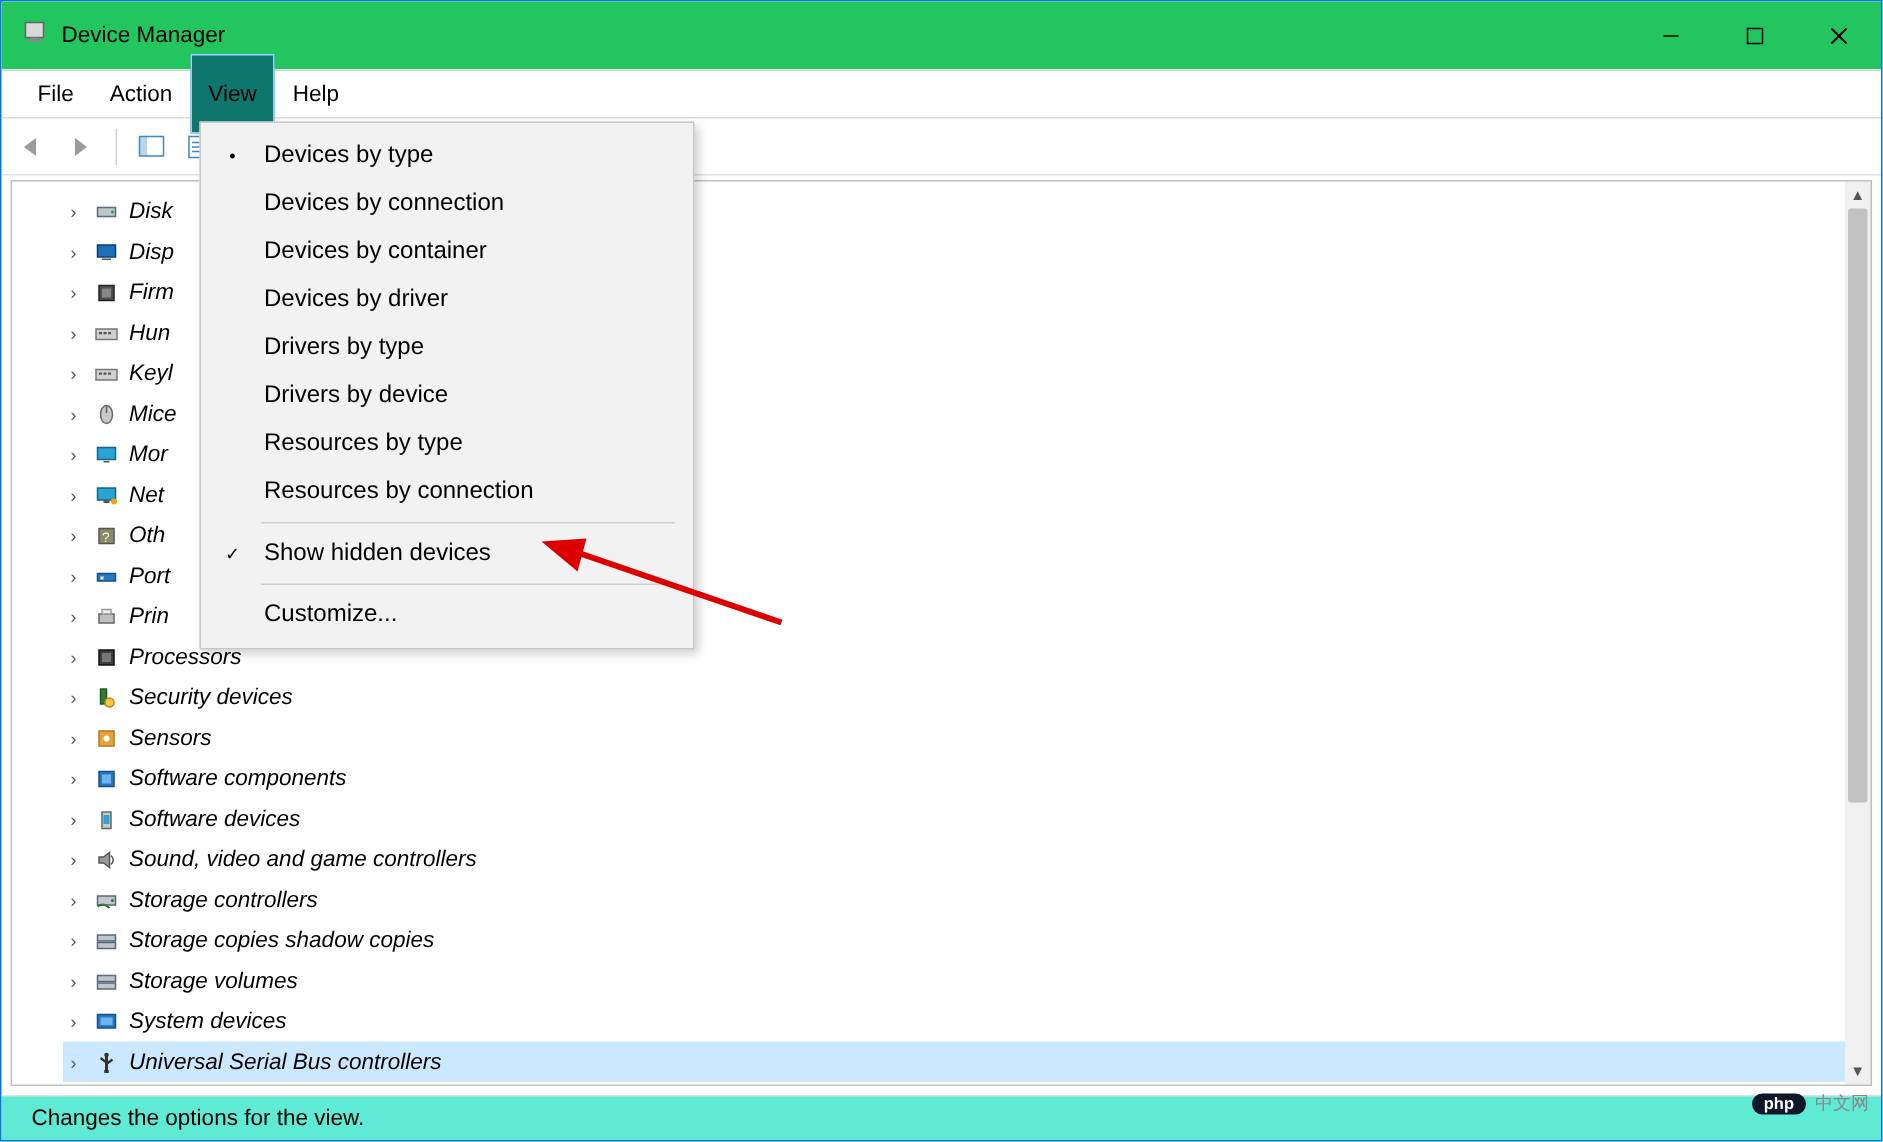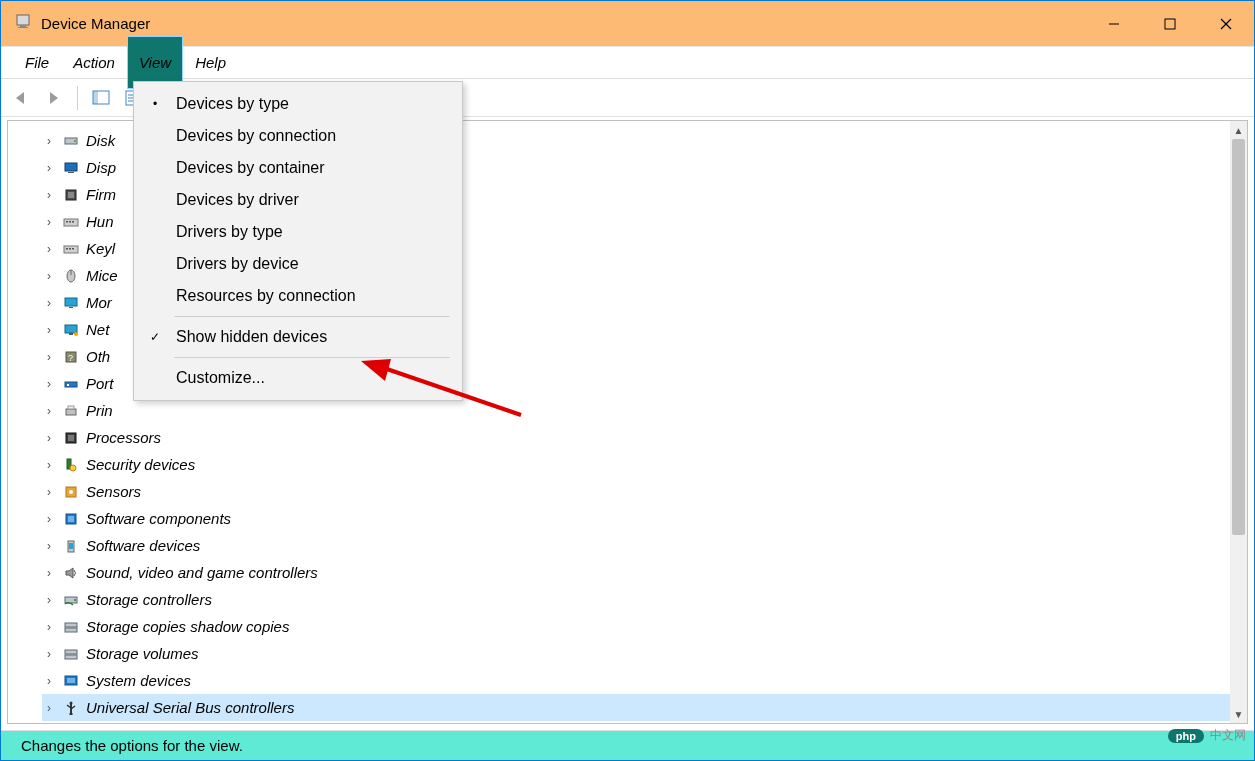--- a/index.html
+++ b/index.html
@@ -14,42 +14,41 @@
     overflow: hidden;
     position: relative;
     border: 1px solid #0078d4;
   }
   .titlebar {
     height: 46px;
     display: flex;
     align-items: center;
     justify-content: space-between;
     padding-left: 14px;
-    background: #fdba74;
+    background: #22c55e;
     border-bottom: 1px solid #e6e6e6;
   }
   .titlebar-left { display: flex; align-items: center; gap: 10px; }
   .title-text { font-size: 15px; }
   .window-controls { display: flex; }
   .wc-btn {
     width: 56px; height: 46px;
     display: flex; align-items: center; justify-content: center;
     font-size: 14px;
   }
   .wc-btn svg { width: 14px; height: 14px; }
 
   .menubar {
     height: 32px;
     display: flex;
     align-items: center;
     padding-left: 12px;
     border-bottom: 1px solid #dcdcdc;
     gap: 0;
     font-size: 15px;
-    font-style: italic;
   }
   .menu-item {
     padding: 4px 12px;
   }
   .menu-item.active { background: #0f766e; border: 1px solid #99d1ff; padding: 17px 11px; }
 
   .toolbar {
     height: 38px;
     display: flex;
     align-items: center;
@@ -155,21 +154,21 @@
   }
 
   .watermark {
     position: absolute;
     right: 8px; bottom: 16px;
     display: flex; align-items: center; gap: 6px;
     font-size: 12px; color: #888;
     z-index: 30;
   }
   .watermark .php-badge {
-    background: #0f766e;
+    background: #0f172a;
     color: #fff;
     border-radius: 10px;
     padding: 1px 8px;
     font-weight: bold;
     font-size: 11px;
   }
 
   
   .ico svg { width: 16px; height: 16px; }
 </style>
@@ -505,20 +504,24 @@
     <div class="dd-item">
       <span class="dd-mark"></span>
       <span>Drivers by type</span>
     </div>
     <div class="dd-item">
       <span class="dd-mark"></span>
       <span>Drivers by device</span>
     </div>
     <div class="dd-item">
       <span class="dd-mark"></span>
+      <span>Resources by type</span>
+    </div>
+    <div class="dd-item">
+      <span class="dd-mark"></span>
       <span>Resources by connection</span>
     </div>
     <div class="dd-sep"></div>
     <div class="dd-item">
       <span class="dd-mark">✓</span>
       <span>Show hidden devices</span>
     </div>
     <div class="dd-sep"></div>
     <div class="dd-item">
       <span class="dd-mark"></span>

